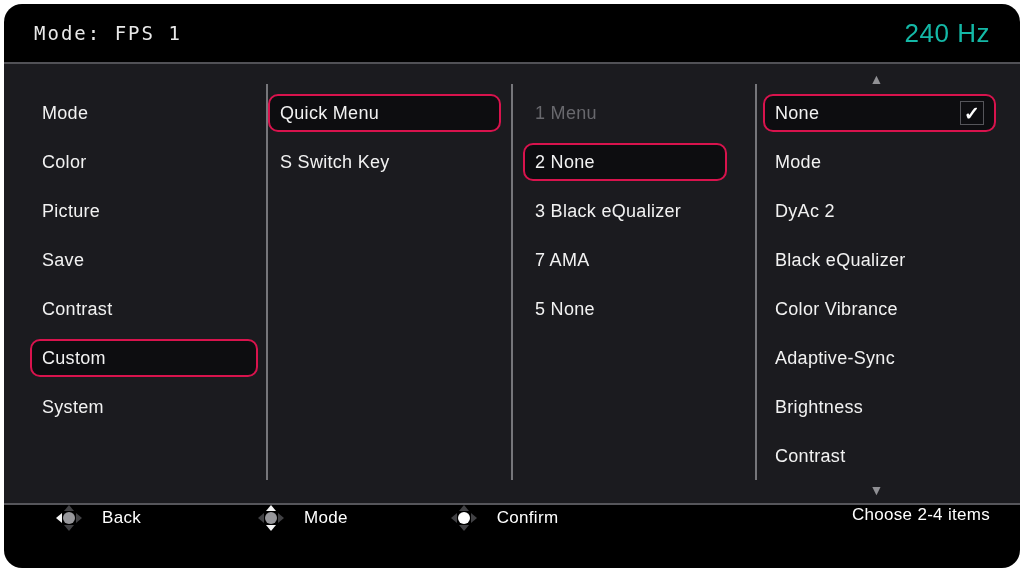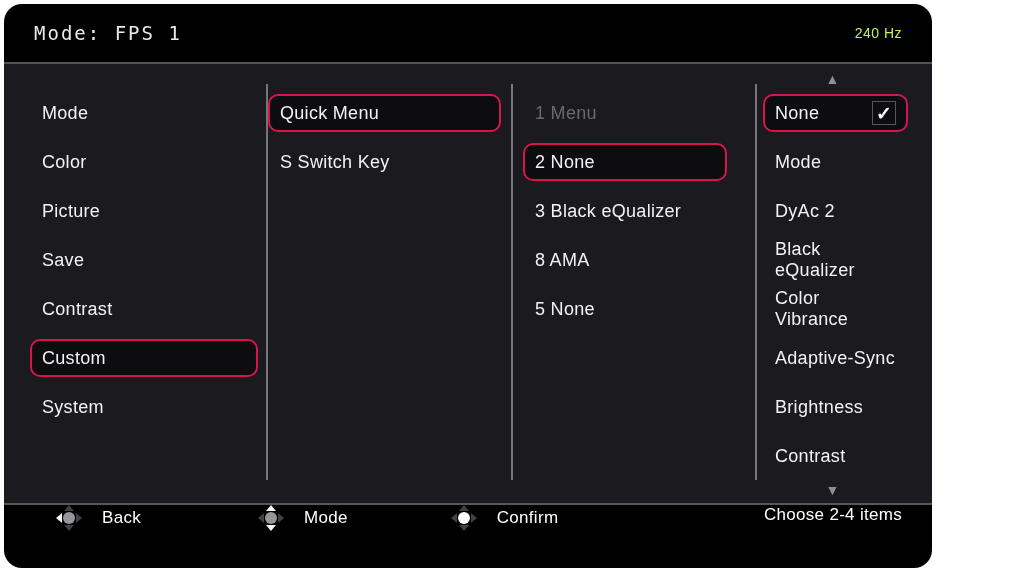--- a/index.html
+++ b/index.html
@@ -1,23 +1,23 @@
 <!DOCTYPE html>
 <html><head>
 <meta charset="utf-8">
 <style>
   html,body{margin:0;padding:0;background:#ffffff;width:1024px;height:574px;overflow:hidden;
     font-family:"Liberation Sans", sans-serif;}
-  .osd{position:absolute;left:4px;top:4px;width:928px;height:564px;background:#000;
+  .osd{position:absolute;left:4px;top:4px;width:1016px;height:564px;background:#000;
     border-radius:18px;overflow:hidden;}
   
   .topbar{height:58px;display:flex;align-items:center;padding:0 30px;box-sizing:border-box;}
   .osd-title{font-family:"DejaVu Sans Mono", monospace;font-size:19px;letter-spacing:2px;
     color:#e9e9e9;}
-  .refresh{margin-left:auto;font-size:14px;color:#bef264;letter-spacing:0.5px;}
+  .refresh{margin-left:auto;font-size:26px;color:#14b8a6;letter-spacing:0.5px;}
   
   .main{height:443px;background:#1b1b1f;border-top:2px solid #515156;border-bottom:2px solid #56565b;
     box-sizing:border-box;display:flex;position:relative;}
   .col{box-sizing:border-box;padding-top:30px;}
   .col1{width:262px;padding-left:26px;padding-right:8px;}
   .col2{width:243px;padding-right:10px;}
   .col3{width:242px;padding-left:10px;padding-right:28px;}
   .col4{flex:1;padding-left:6px;padding-right:24px;position:relative;}
   .vdiv{width:2px;background:#76767a;margin-top:20px;height:396px;}
   .row{height:38px;margin-bottom:11px;display:flex;align-items:center;font-size:18px;
@@ -112,21 +112,21 @@
       <div class="row disabled">
           <span>1 Menu</span>
         </div>
       <div class="row selected">
           <span>2 None</span>
         </div>
       <div class="row">
           <span>3 Black eQualizer</span>
         </div>
       <div class="row">
-          <span>8 AMA</span>
+          <span>7 AMA</span>
         </div>
       <div class="row">
           <span>5 None</span>
         </div>
     </div>
 
     <div class="vdiv"></div>
 
     <div class="col col4">
       <div class="scroll-arrow scroll-up">▲</div>

